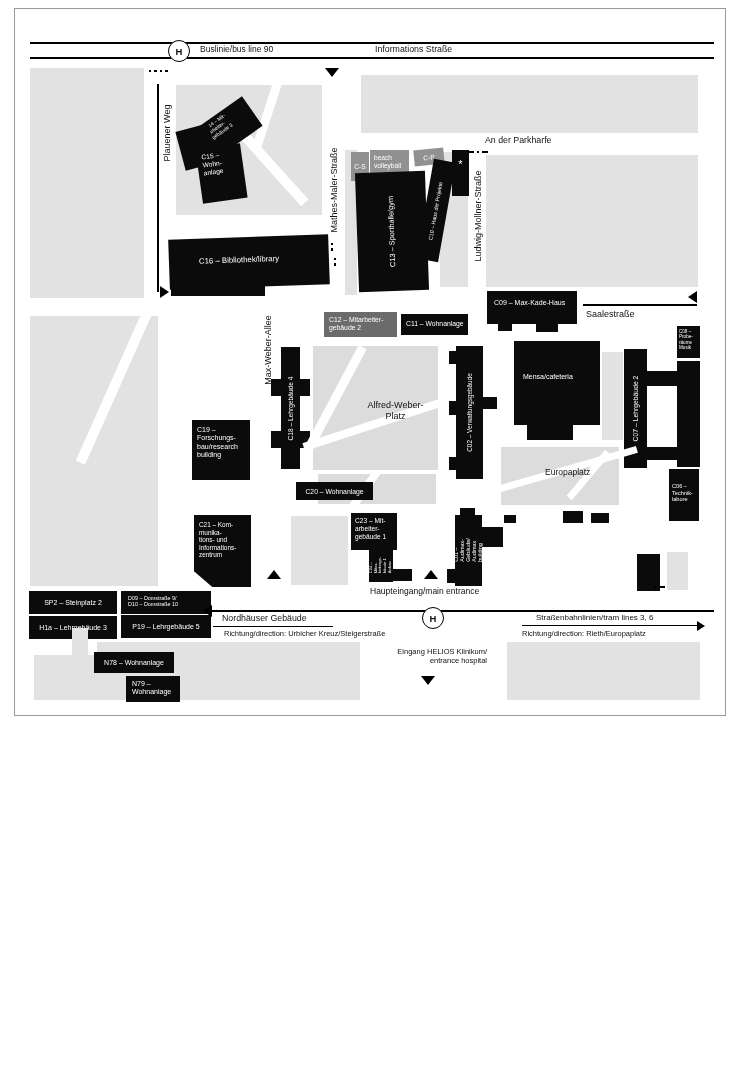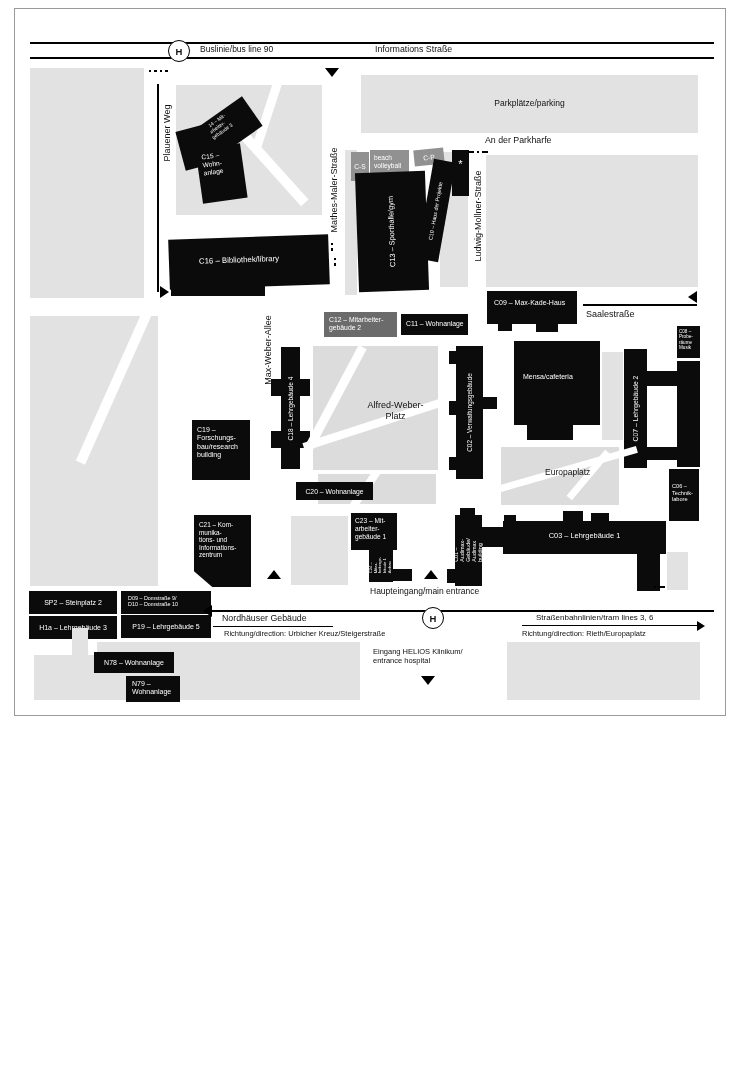--- a/index.html
+++ b/index.html
@@ -42,21 +42,20 @@
     </div>
   <div class="lbl" style="left:200px;top:44px;font-size:8.5px;">Buslinie/bus line 90</div>
   <div class="lbl" style="left:375px;top:43.5px;font-size:8.8px;">Informations Straße</div>
   <div class="tri t-down" style="left:325px;top:68px;"></div>
 
   <div class="gy" style="left:30px;top:68px;width:114px;height:230px;"></div>
   <div class="gy" style="left:176px;top:85px;width:146px;height:130px;"></div>
   <div class="wline" style="left:262px;top:82px;width:9px;height:70px;transform:rotate(18deg);"></div>
   <div class="wline" style="left:268px;top:120px;width:10px;height:95px;transform:rotate(-42deg);"></div>
   <div class="gy" style="left:361px;top:75px;width:337px;height:58px;"></div>
-  <div class="lbl" style="left:361px;top:98px;width:337px;text-align:center;font-size:8.5px;">Parkplätze/parking</div>
   <div class="lbl" style="left:485px;top:135px;font-size:8.8px;">An der Parkharfe</div>
   <div class="gy" style="left:486px;top:155px;width:212px;height:132px;"></div>
   <div class="gy" style="left:440px;top:152px;width:28px;height:135px;"></div>
   <div class="gy" style="left:30px;top:316px;width:128px;height:270px;"></div>
   <div class="wline" style="left:110px;top:300px;width:10px;height:170px;transform:rotate(24deg);"></div>
   <div class="gy" style="left:345px;top:150px;width:12px;height:145px;"></div>
 
   <div class="dots-h" style="left:149px;top:70px;">
       <div class="dot"></div>
       <div class="dot"></div>
@@ -235,23 +234,20 @@
   <div class="blk" style="left:447px;top:569px;width:9px;height:14px;"></div>
   <div class="blk" style="left:482px;top:527px;width:21px;height:20px;"></div>
   <div class="blk" style="left:455px;top:515px;width:27px;height:71px;">
     <div class="vm" style="left:13px;top:35px;font-size:5.4px;">C01 – Audimax-
 Gebäude/
 Audimax building</div>
   </div>
   <div class="blk" style="left:504px;top:515px;width:12px;height:8px;"></div>
   <div class="blk" style="left:563px;top:511px;width:20px;height:12px;"></div>
   <div class="blk" style="left:591px;top:513px;width:18px;height:10px;"></div>
-  <div class="blk" style="left:503px;top:521px;width:163px;height:33px;">
-    <div class="lbl" style="left:0;top:11px;width:163px;text-align:center;font-size:7.4px;">C03 – Lehrgebäude 1</div>
-  </div>
   <div class="blk" style="left:637px;top:554px;width:23px;height:37px;"></div>
   <div class="gy" style="left:667px;top:552px;width:21px;height:38px;"></div>
   <div class="dots-h" style="left:654px;top:586px;align-items:center;">
       <div class="dot"></div>
       <div class="dot" style="width:6px;height:1.5px;"></div>
     </div>
 
   <div class="gy" style="left:501px;top:447px;width:118px;height:58px;background:#dcdcdc;"></div>
   <div class="wline" style="left:480px;top:468px;width:160px;height:7px;transform:rotate(-16deg);"></div>
   <div class="wline" style="left:585px;top:445px;width:7px;height:60px;transform:rotate(40deg);"></div>
@@ -301,16 +297,16 @@
   <div class="blk" style="left:94px;top:652px;width:80px;height:21px;">
     <div class="cflex">
         <span style="font-size:7px;">N78 – Wohnanlage</span>
       </div>
   </div>
   <div class="blk" style="left:126px;top:676px;width:54px;height:26px;padding:4px 0 0 6px;">
     <div class="lbl" style="position:static;font-size:7px;">N79 –
 Wohnanlage</div>
   </div>
 
-  <div class="lbl" style="left:373px;top:648px;width:114px;text-align:left;font-size:7.5px;">Eingang HELIOS Klinikum/
+  <div class="lbl" style="left:373px;top:648px;width:114px;text-align:right;font-size:7.5px;">Eingang HELIOS Klinikum/
 entrance hospital</div>
   <div class="tri t-down" style="left:421px;top:676px;"></div>
 </div>
 
 </body></html>

